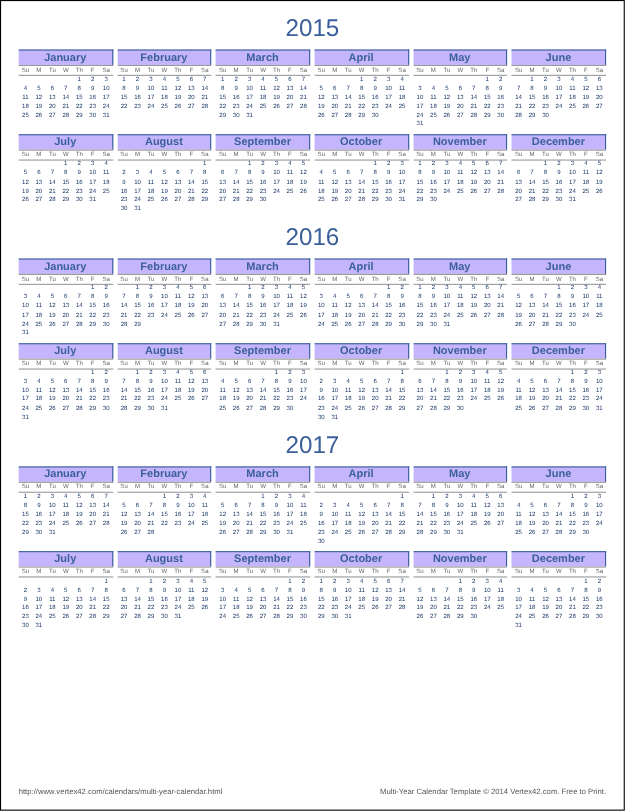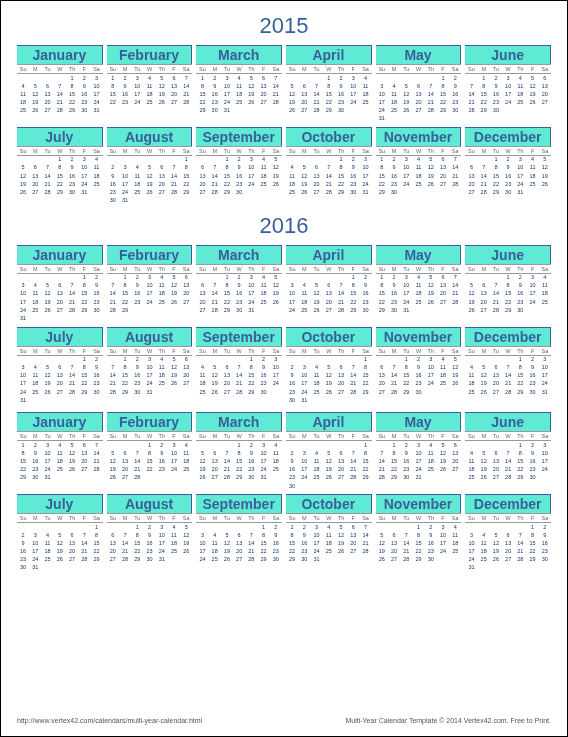--- a/index.html
+++ b/index.html
@@ -1,21 +1,21 @@
 <!DOCTYPE html>
 <html><head>
 <meta charset="utf-8">
 <style>
 body{margin:0;font-family:Arial,sans-serif;background:#fff;width:568px;height:737px;box-sizing:border-box;border:1px solid #000}
 .container{padding:12px 16px;display:flex;flex-direction:column;height:100%;box-sizing:border-box}
 .year-block{margin-bottom:8px}
 .year-title{text-align:center;font-size:22px;font-weight:normal;color:#3a5f9a;margin-bottom:6px}
 .months-grid{display:grid;grid-template-columns:repeat(6,1fr);gap:4px;margin-bottom:4px}
 .month{display:flex;flex-direction:column}
-.month-name{text-align:center;font-size:14px;font-weight:bold;color:#3a5f9a;border-top:1px solid #3a5f9a;border-right:1px solid #3a5f9a;padding:1px 0;background:#5eead4}
+.month-name{text-align:center;font-size:10px;font-weight:bold;color:#3a5f9a;border-top:1px solid #3a5f9a;border-right:1px solid #3a5f9a;padding:1px 0;background:#c4b5fd}
 .dow{display:grid;grid-template-columns:repeat(7,1fr);font-size:5.5px;color:#666;text-align:center;border-top:1px solid #999;border-bottom:1px solid #999}
 .dow span{padding:1px 0}
 .days{display:grid;grid-template-columns:repeat(7,1fr);font-size:5.5px;color:#1a3766;text-align:center}
 .days span{padding:0.5px 0;line-height:1.3}
 .footer{display:flex;justify-content:space-between;font-size:7px;color:#555;margin-top:auto;padding-top:6px}
 </style>
 </head>
 <body>
 
 <div class="container">
@@ -1232,20 +1232,21 @@
               <span>27</span>
               <span>28</span>
               <span>29</span>
               <span>30</span>
               <span>31</span>
             </div>
           </div>
         </div>
       </div>
       <div class="year-block">
+        <div class="year-title">2017</div>
         <div class="months-grid">
           <div class="month">
             <div class="month-name">January</div>
             <div class="dow">
               <span>Su</span>
               <span>M</span>
               <span>Tu</span>
               <span>W</span>
               <span>Th</span>
               <span>F</span>

